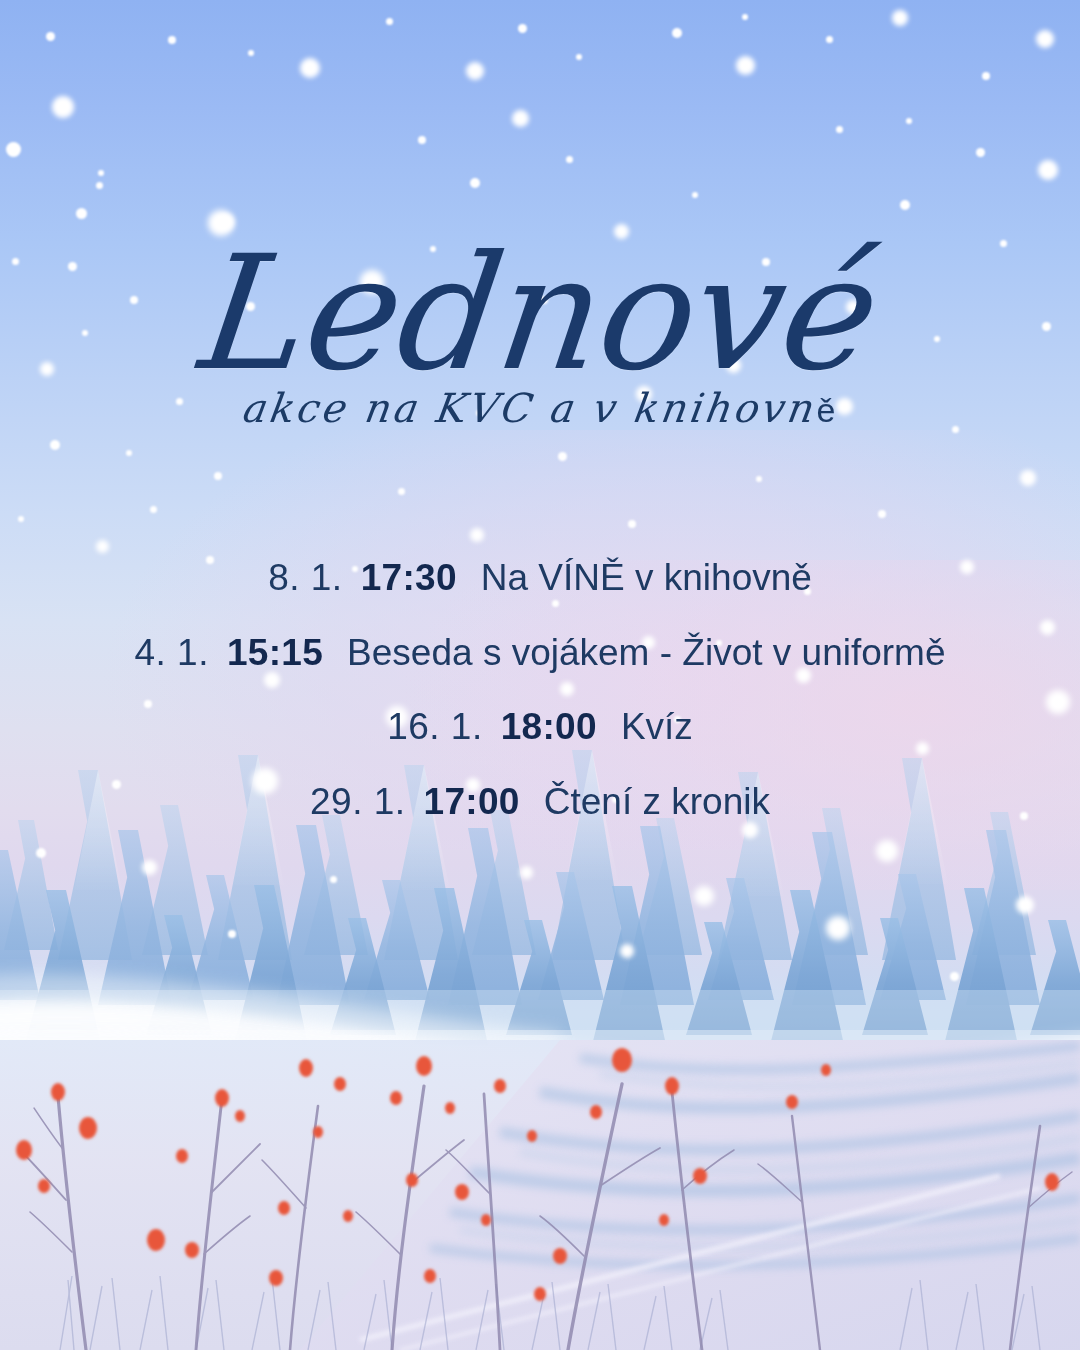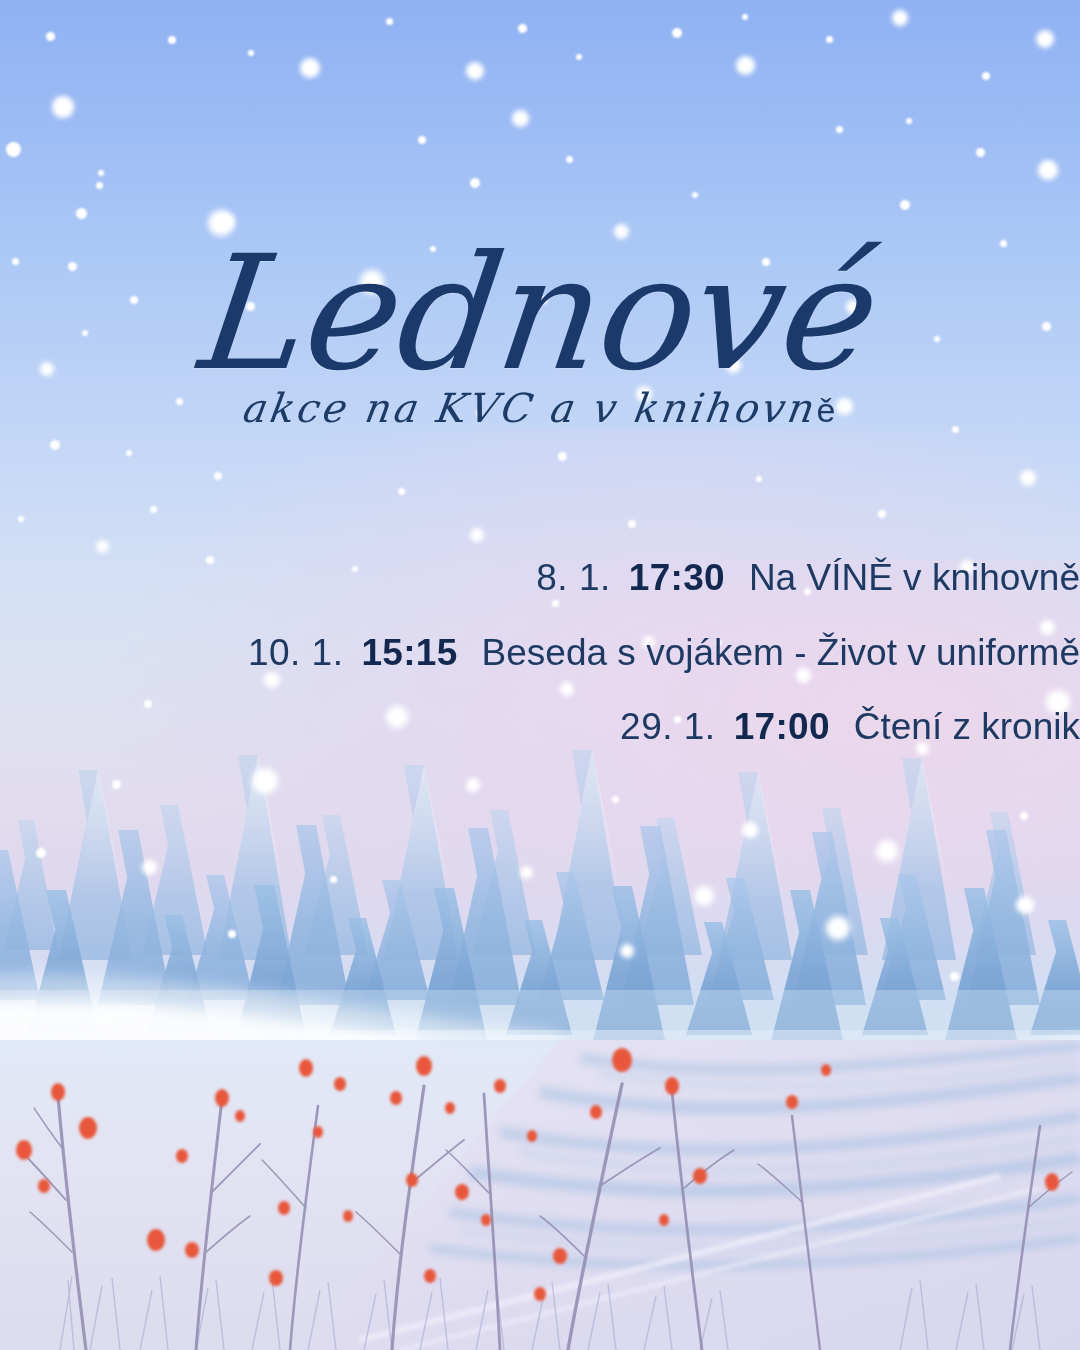--- a/index.html
+++ b/index.html
@@ -139,21 +139,21 @@
     letter-spacing:0;
     font-size:34px;
     transform:skewX(10deg);
     display:inline-block;
   }
 
   .events {
     position:absolute;
     left:0; right:0;
     top:556px;
-    text-align:right;
+    text-align:center;
     pointer-events:none;
   }
 
   .event-row {
     display:block;
     white-space:nowrap;
     margin-bottom:31px;
     color:#1e3a63;
     font-size:37px;
     line-height:1.18;
@@ -556,23 +556,26 @@
     <div class="subtitle"><span>akce na KVC a v knihovn</span><span class="plain">ě</span></div>
   </div>
 
   <div class="events">
 
     <div class="event-row">
       <span class="ev-date">8. 1.</span><span class="ev-time">17:30</span><span class="ev-name">Na VÍNĚ v knihovně</span>
     </div>
 
     <div class="event-row">
-      <span class="ev-date">10. 1.</span><span class="ev-time">15:15</span><span class="ev-name">Beseda s vojákem - Život v uniformě</span>
+      <span class="ev-date">4. 1.</span><span class="ev-time">15:15</span><span class="ev-name">Beseda s vojákem - Život v uniformě</span>
     </div>
 
+    <div class="event-row">
+      <span class="ev-date">16. 1.</span><span class="ev-time">18:00</span><span class="ev-name">Kvíz</span>
+    </div>
 
 
     <div class="event-row">
       <span class="ev-date">29. 1.</span><span class="ev-time">17:00</span><span class="ev-name">Čtení z kronik</span>
     </div>
 
   </div>
 
 </div>
 

